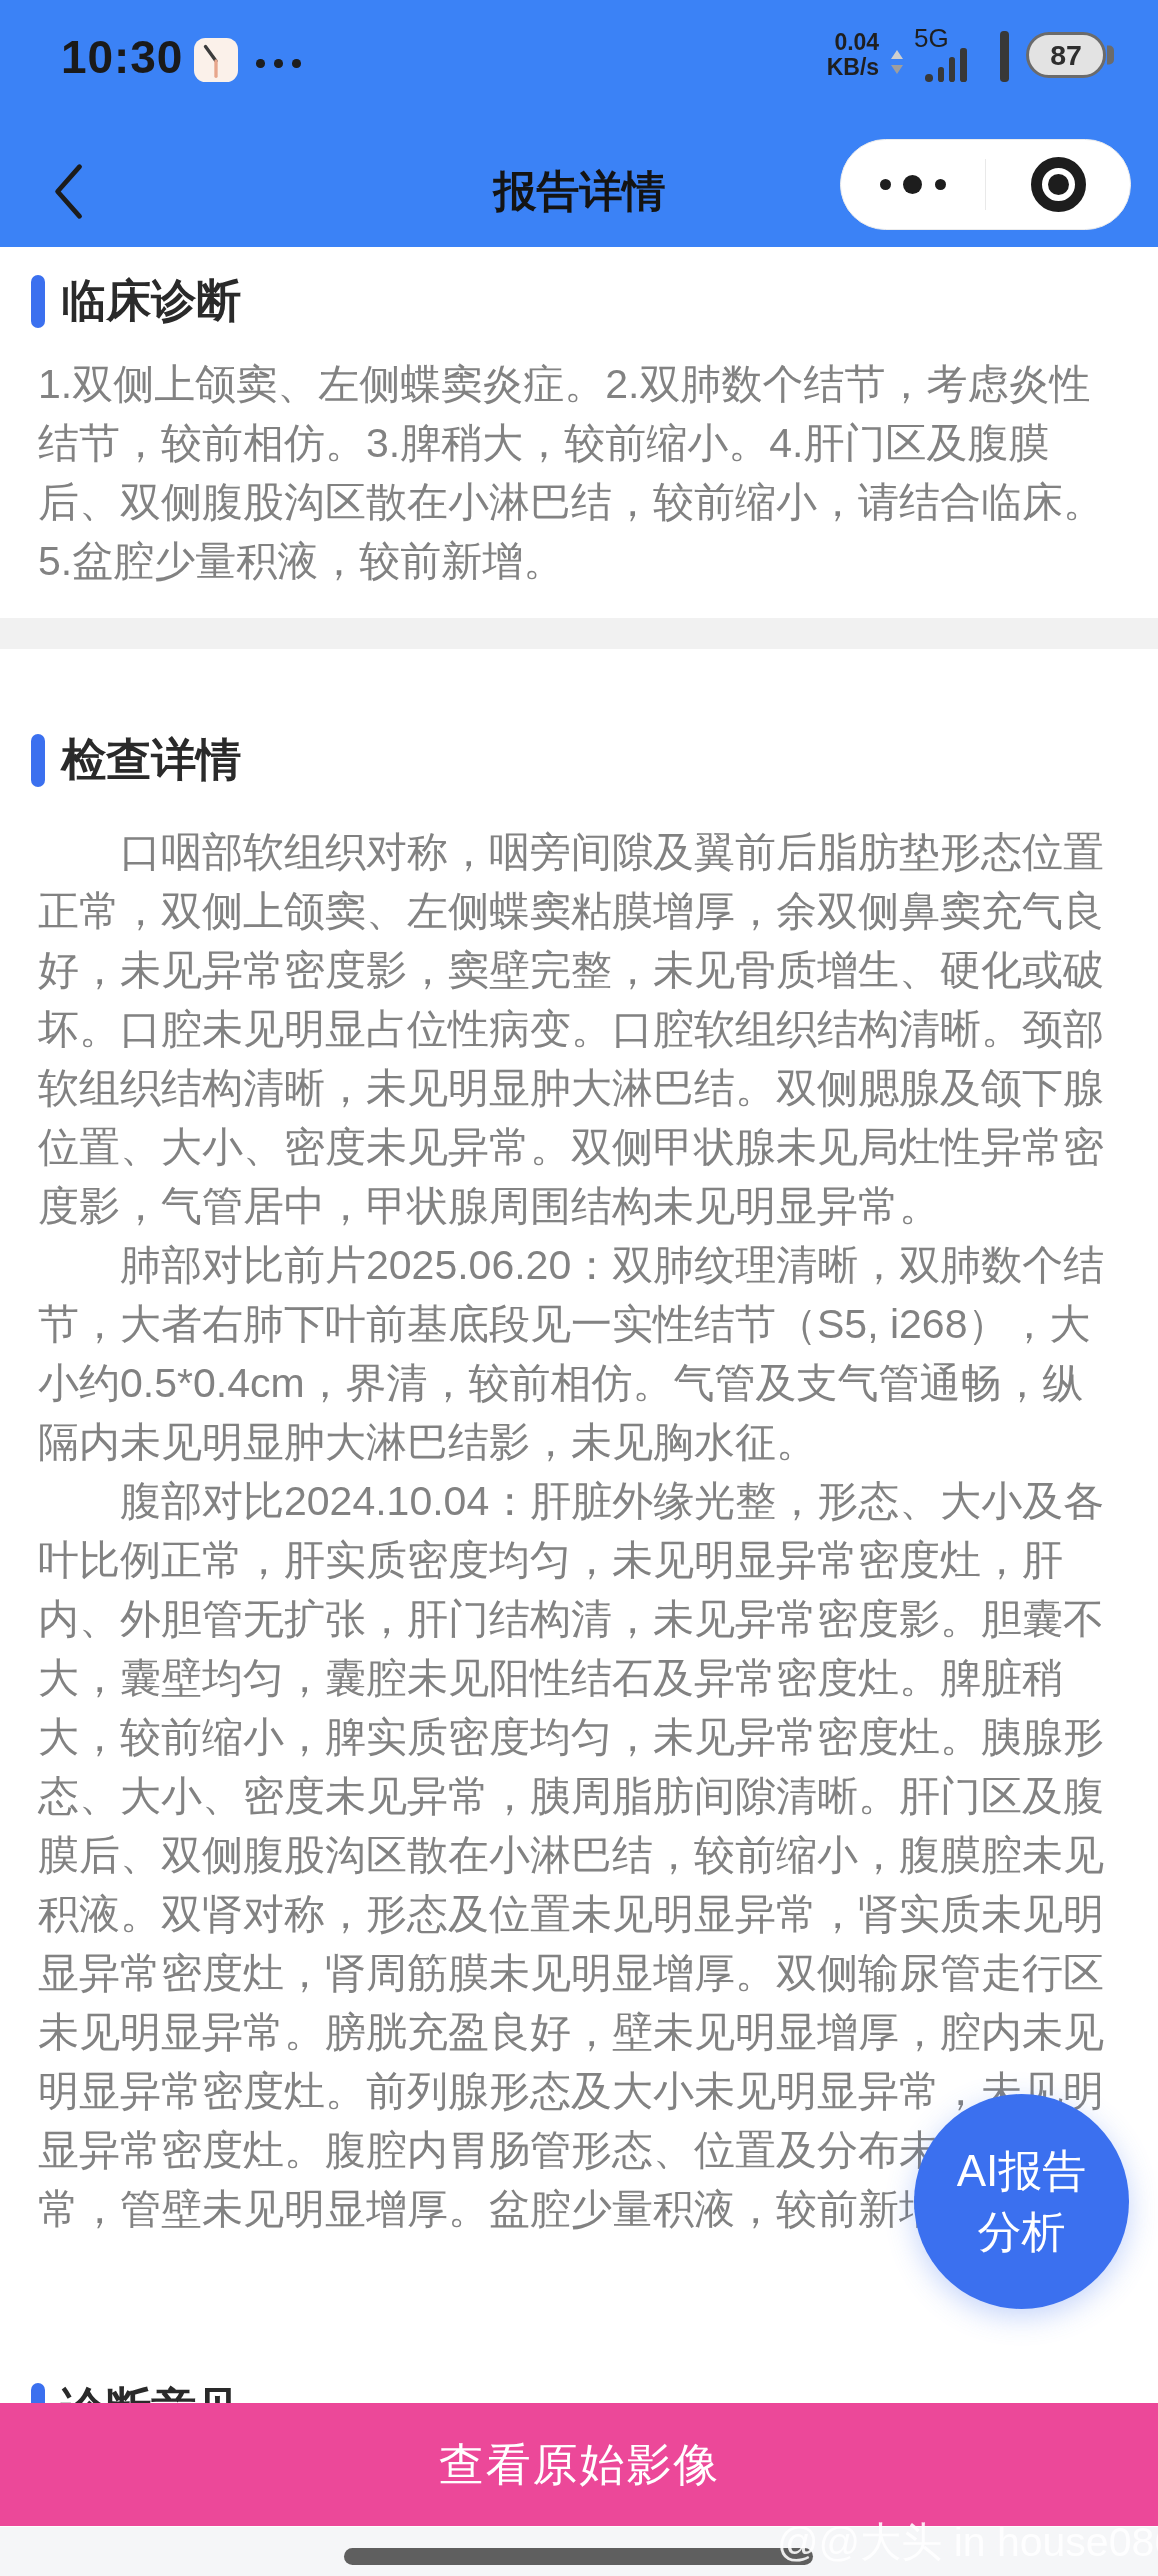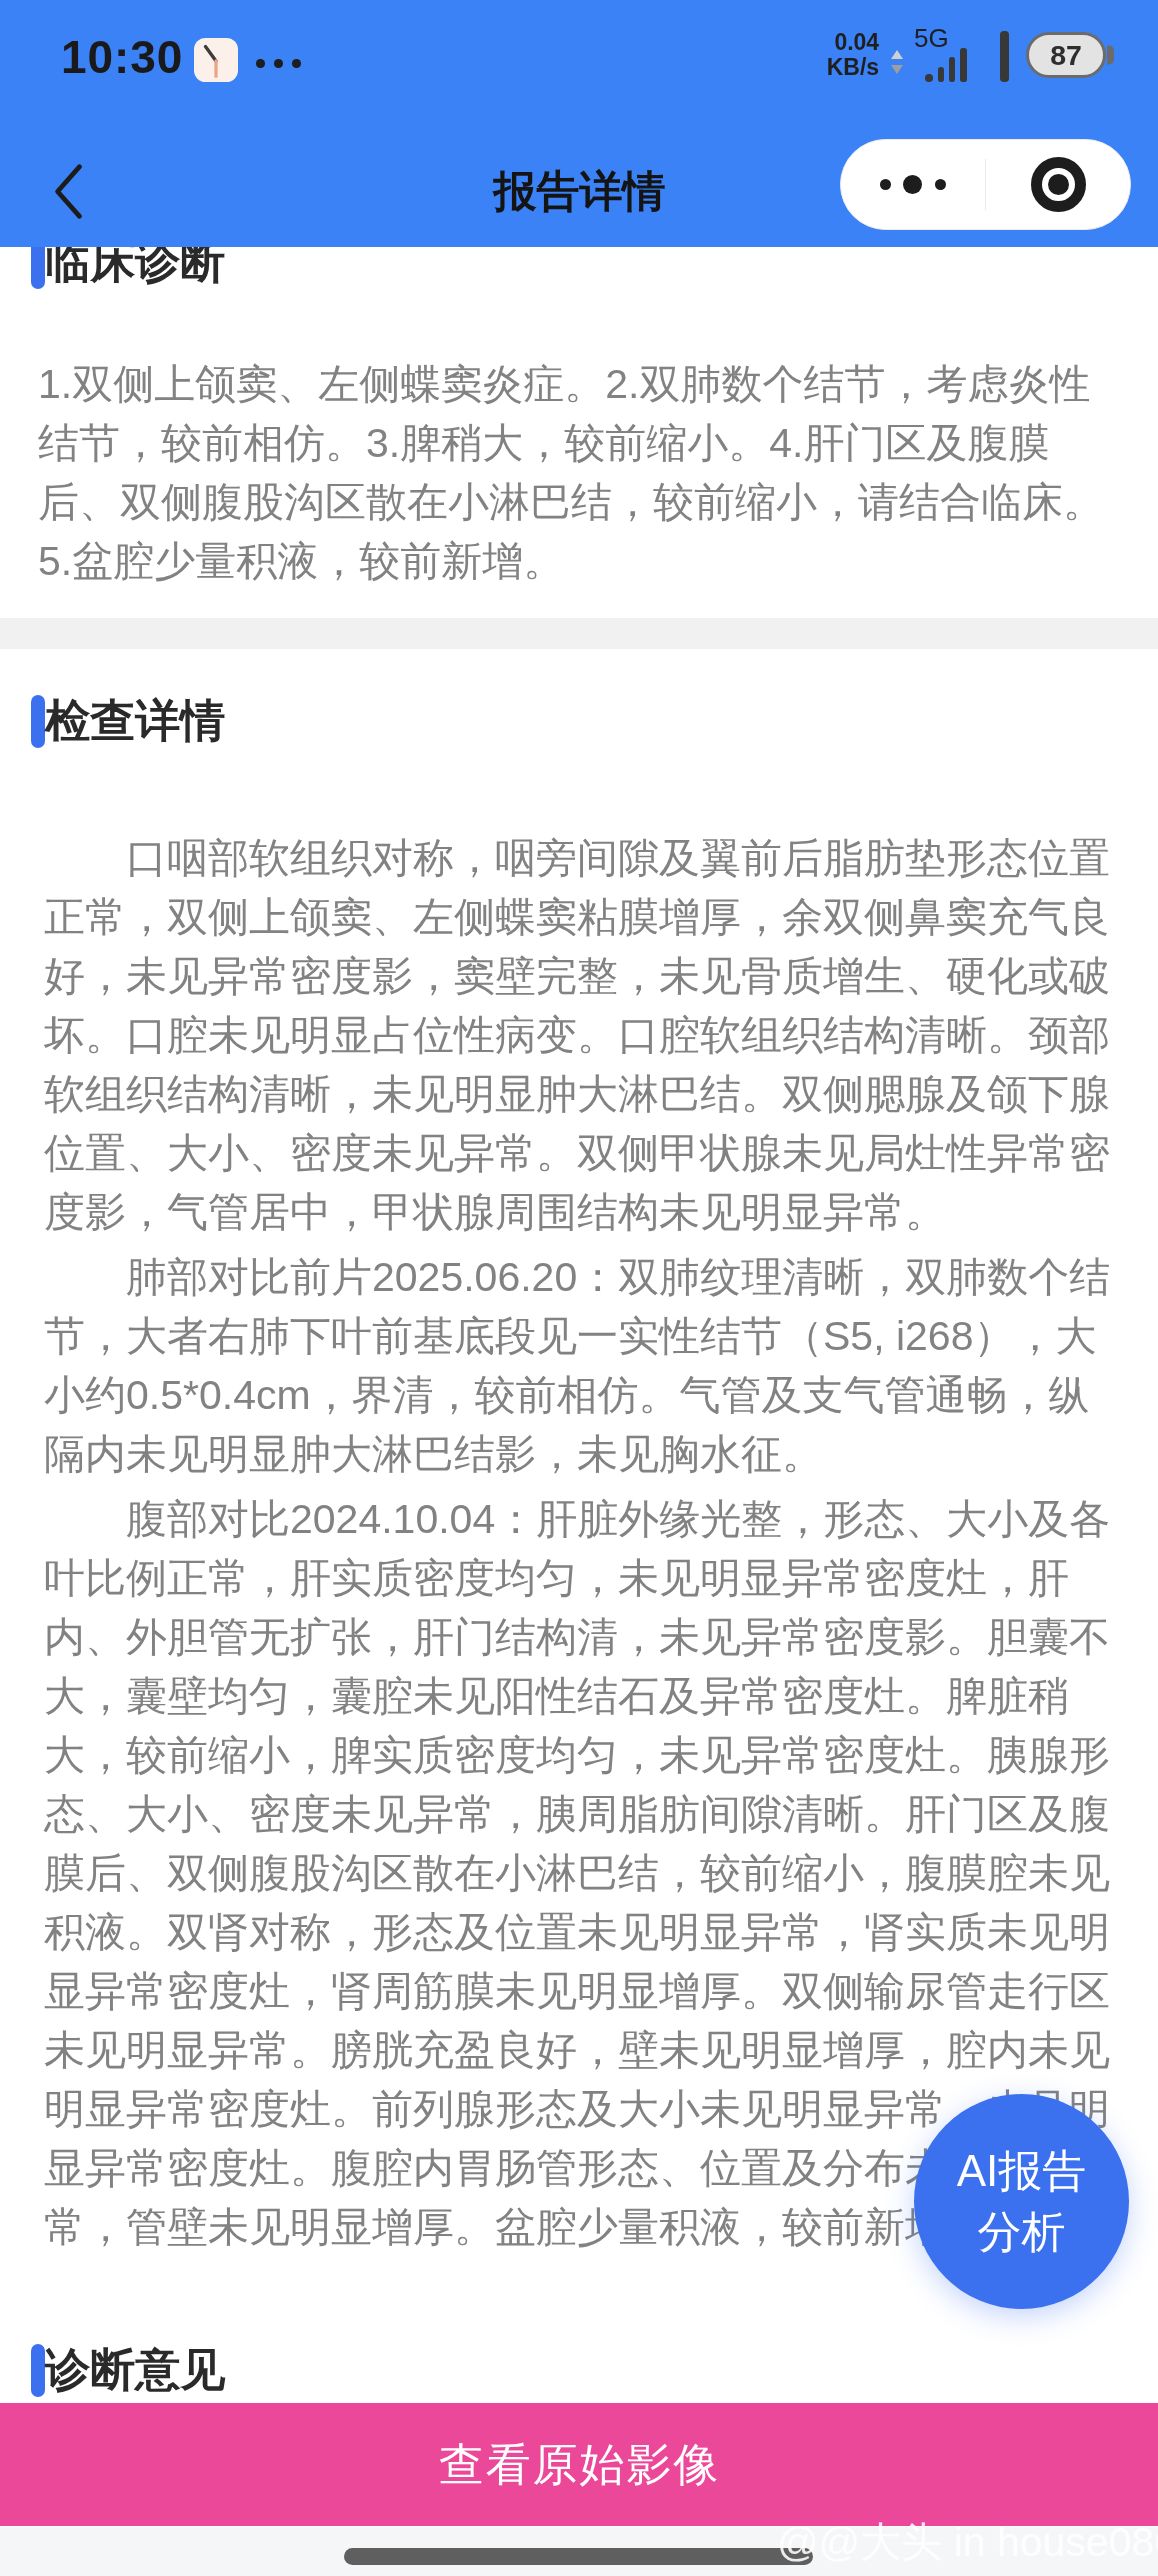--- a/index.html
+++ b/index.html
@@ -40,31 +40,31 @@
   .capsule{position:absolute;left:840px;top:139px;width:291px;height:91px;border-radius:46px;background:#fff;
     border:1.9px solid #ececec;display:flex;align-items:center;}
   .cap-half{flex:1;display:flex;align-items:center;justify-content:center;height:100%;cursor:pointer;}
   .cap-divider{width:1.9px;height:51px;background:#e9e9e9;}
   .cap-dots{display:flex;align-items:center;gap:12.3px;}
   .cap-dots .s{width:11.4px;height:11.4px;border-radius:50%;background:#1d1d1d;}
   .cap-dots .m{width:19px;height:19px;border-radius:50%;background:#1d1d1d;}
   .cap-ring{width:55px;height:55px;border-radius:50%;border:11.4px solid #1d1d1d;display:flex;align-items:center;justify-content:center;}
   .cap-ring::after{content:"";width:21px;height:21px;border-radius:50%;background:#1d1d1d;}
   
-  .sec{position:absolute;left:31px;display:flex;align-items:center;}
+  .sec{position:absolute;left:31px;display:flex;align-items:center;gap:16px;margin-top:39px;}
   .sec-bar{width:14.2px;height:53px;border-radius:7.6px;background:#3b70ef;}
   .sec-title{font-size:45px;font-weight:700;color:#2a2a2a;}
   .sec-clinical{top:232px;}
   .sec-exam{top:691px;}
   .sec-opinion{top:2340px;}
   .body-text{font-size:41px;line-height:59px;color:#828282;}
   .clinical-para{position:absolute;left:38px;top:355px;width:1085px;}
   .divider{position:absolute;left:0;top:618px;width:1159px;height:31px;background:#f1f1f1;}
   .exam-body{position:absolute;left:38px;top:823px;width:1085px;}
-  .exam-body p{margin:6px;text-indent:2em;}
+  .exam-body p{margin:0;text-indent:2em;}
   
   .ai-fab{position:absolute;left:914px;top:2094px;width:215px;height:215px;border-radius:50%;background:#3b70ef;
     color:#fff;display:flex;flex-direction:column;align-items:center;justify-content:center;gap:17px;
     font-size:44px;line-height:1;z-index:6;cursor:pointer;box-shadow:0 7.6px 28.5px rgba(59,112,239,.30);}
   
   .view-btn{position:absolute;left:0;top:2403px;width:1159px;height:123px;background:#ec4899;color:#ffffff;
     display:flex;align-items:center;justify-content:center;font-size:45px;letter-spacing:1.9px;z-index:7;cursor:pointer;}
   .bottom-bar{position:absolute;left:0;top:2527px;width:1159px;height:49px;background:#f5f6f8;z-index:7;}
   .home-pill{position:absolute;left:344px;top:2548px;width:469px;height:17px;border-radius:8.5px;background:#5f5f5f;z-index:8;cursor:grab;}
   .watermark{position:absolute;left:777px;top:2515px;font-size:41px;color:rgba(255,255,255,0.88);z-index:9;white-space:nowrap;}

